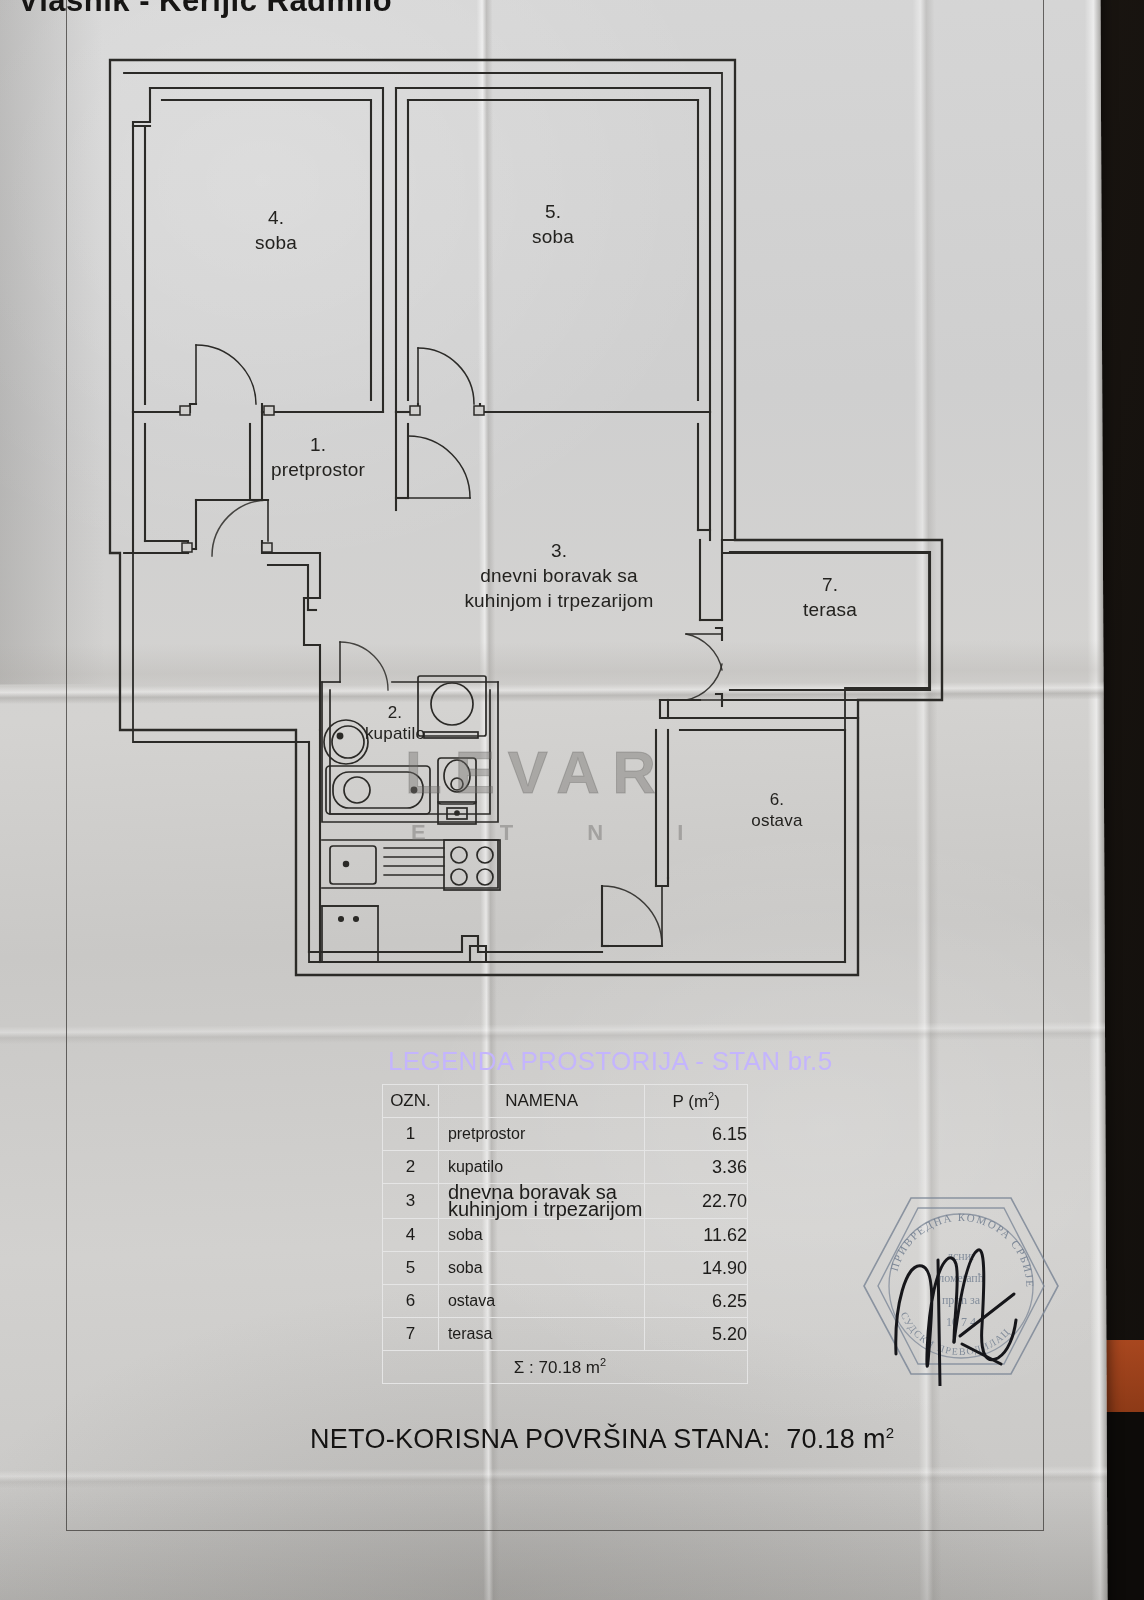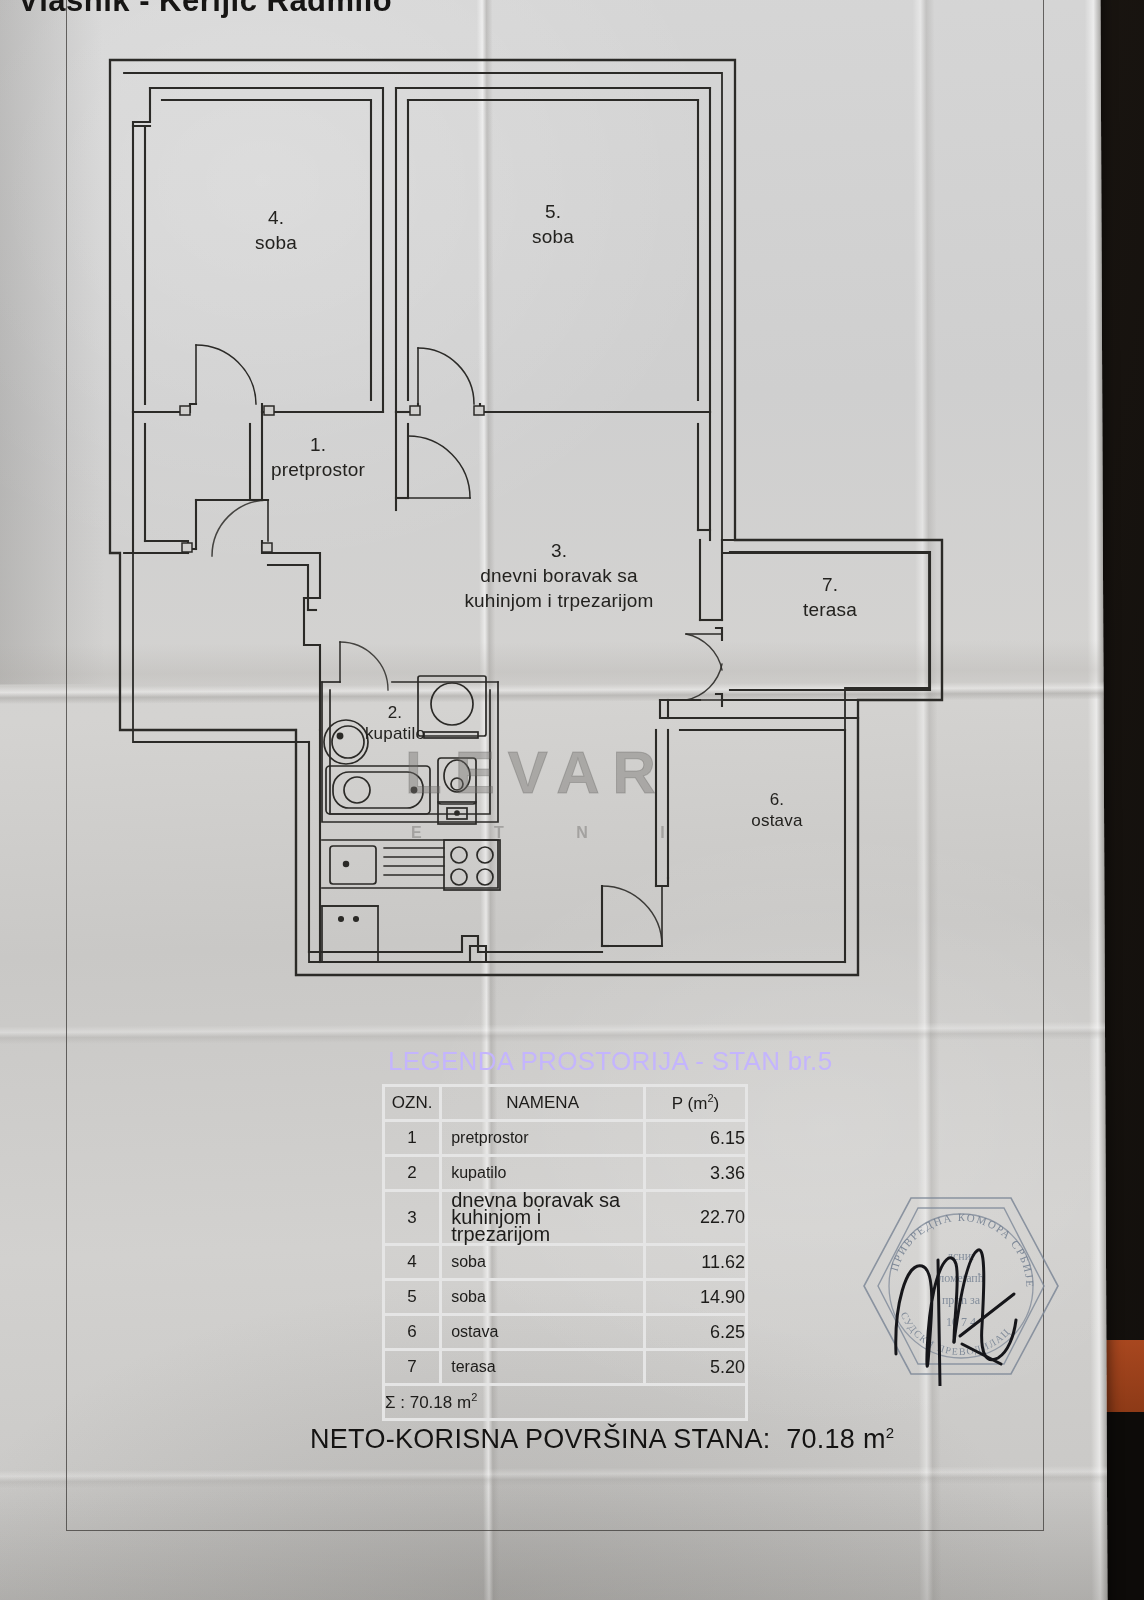--- a/index.html
+++ b/index.html
@@ -126,21 +126,21 @@
   }
   .wm-main {
     font-size: 60px;
     font-weight: 700;
     letter-spacing: 13px;
     color: rgba(115,113,110,.42);
     -webkit-text-stroke: 1px rgba(90,88,85,.30);
     line-height: 86px;
   }
   .wm-sub {
-    font-size: 16px;
+    font-size: 22px;
     font-weight: 700;
     letter-spacing: 34px;
     color: rgba(110,108,105,.44);
     line-height: 30px;
     margin-top: 2px;
     margin-left: 6px;
     text-align: center;
   }
 
   
@@ -155,33 +155,33 @@
   }
   table.legend {
     position: absolute;
     left: 382px; top: 1084px;
     width: 366px;
     border-collapse: collapse;
     font-size: 16px;
     color: #1d1c1a;
   }
   table.legend td, table.legend th {
-    border: 3px solid #e5e5e5;
+    border: 1px solid #e5e5e5;
     padding: 0;
     height: 32px;
     font-weight: normal;
   }
   .c-ozn  { width: 56px;  text-align: center; font-size: 17px; }
   .c-name { width: 204px; text-align: left; padding-left: 9px !important; font-size: 16px; }
   .c-area { width: 106px; text-align: right; font-size: 18px; }
   .hdr td { text-align: center; font-size: 17px; height: 34px; }
   .hdr .c-name { text-align:center; padding-left:0 !important; }
   .two-line { line-height: 17px; font-size: 20px; margin-left: 28px; }
   .sum-row td { height: 36px; }
-  .sum-row .sum-cell { text-align: left; padding-right: 10px !important; font-size: 17px; }
+  .sum-row .sum-cell { text-align: center; padding-right: 10px !important; font-size: 17px; }
   .sup { font-size: 11px; vertical-align: super; }
 
   .neto {
     position: absolute;
     left: 310px; top: 1424px;
     font-size: 27px;
     color: #141312;
     letter-spacing: .3px;
     white-space: nowrap;
   }

